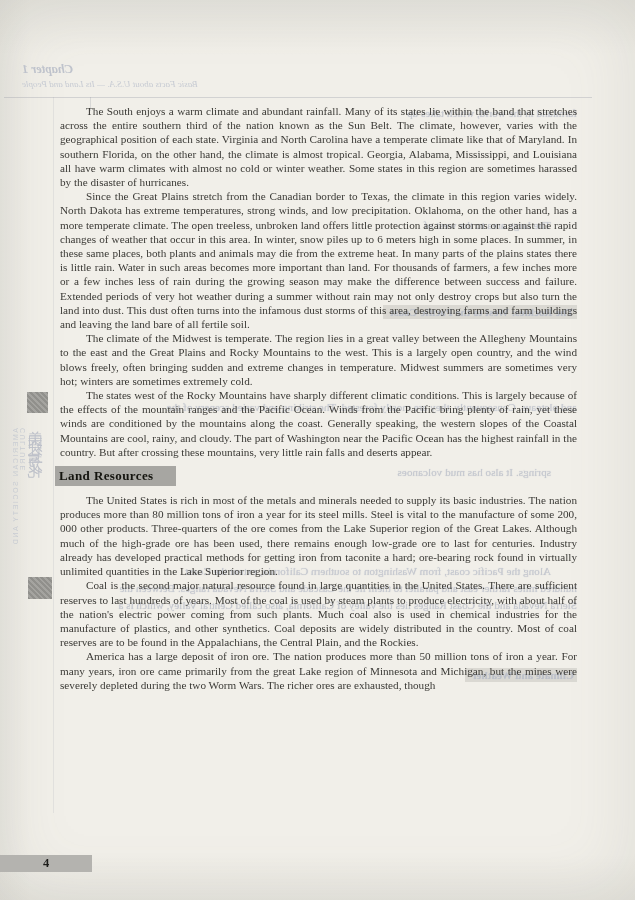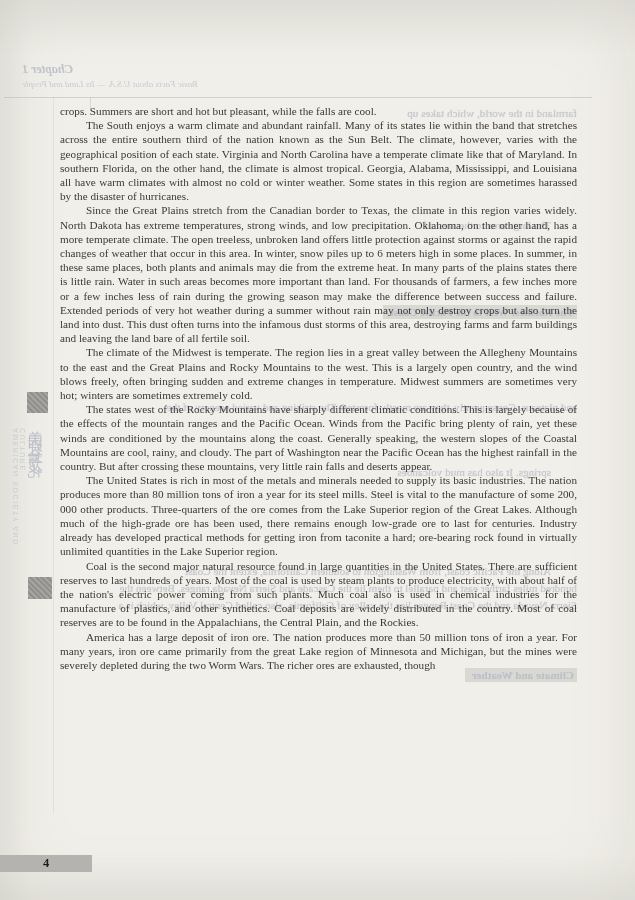--- a/index.html
+++ b/index.html
@@ -109,25 +109,25 @@
   <div class="ghost-line" style="top:598px"><span>Sierra Nevada and the Coast Ranges lies the valley of California, also called Central Valley, which is a</span></div>
   <div class="ghost-line head" style="top:668px"><span>Climate and Weather</span></div>
 
   <div class="spine-cn">美国社会与文化</div>
   <div class="spine-en">AMERICAN SOCIETY AND CULTURE</div>
 
   <div class="ink-square sq1"></div>
   <div class="ink-square sq2"></div>
 
   <div class="content">
-    <p>crops. Summers are short and hot but pleasant, while the falls are cool.</p>
     <p class="ind">The South enjoys a warm climate and abundant rainfall. Many of its states lie within the band that stretches across the entire southern third of the nation known as the Sun Belt. The climate, however, varies with the geographical position of each state. Virginia and North Carolina have a temperate climate like that of Maryland. In southern Florida, on the other hand, the climate is almost tropical. Georgia, Alabama, Mississippi, and Louisiana all have warm climates with almost no cold or winter weather. Some states in this region are sometimes harassed by the disaster of hurricanes.</p>
     <p class="ind">Since the Great Plains stretch from the Canadian border to Texas, the climate in this region varies widely. North Dakota has extreme temperatures, strong winds, and low precipitation. Oklahoma, on the other hand, has a more temperate climate. The open treeless, unbroken land offers little protection against storms or against the rapid changes of weather that occur in this area. In winter, snow piles up to 6 meters high in some places. In summer, in these same places, both plants and animals may die from the extreme heat. In many parts of the plains states there is little rain. Water in such areas becomes more important than land. For thousands of farmers, a few inches more or a few inches less of rain during the growing season may make the difference between success and failure. Extended periods of very hot weather during a summer without rain may not only destroy crops but also turn the land into dust. This dust often turns into the infamous dust storms of this area, destroying farms and farm buildings and leaving the land bare of all fertile soil.</p>
     <p class="ind">The climate of the Midwest is temperate. The region lies in a great valley between the Allegheny Mountains to the east and the Great Plains and Rocky Mountains to the west. This is a largely open country, and the wind blows freely, often bringing sudden and extreme changes in temperature. Midwest summers are sometimes very hot; winters are sometimes extremely cold.</p>
     <p class="ind">The states west of the Rocky Mountains have sharply different climatic conditions. This is largely because of the effects of the mountain ranges and the Pacific Ocean. Winds from the Pacific bring plenty of rain, yet these winds are conditioned by the mountains along the coast. Generally speaking, the western slopes of the Coastal Mountains are cool, rainy, and cloudy. The part of Washington near the Pacific Ocean has the highest rainfall in the country. But after crossing these mountains, very little rain falls and deserts appear.</p>
+    <h2 class="section-heading"><span class="hl">Land Resources</span></h2>
     <p class="ind">The United States is rich in most of the metals and minerals needed to supply its basic industries. The nation produces more than 80 million tons of iron a year for its steel mills. Steel is vital to the manufacture of some 200, 000 other products. Three-quarters of the ore comes from the Lake Superior region of the Great Lakes. Although much of the high-grade ore has been used, there remains enough low-grade ore to last for centuries. Industry already has developed practical methods for getting iron from taconite a hard; ore-bearing rock found in virtually unlimited quantities in the Lake Superior region.</p>
     <p class="ind">Coal is the second major natural resource found in large quantities in the United States. There are sufficient reserves to last hundreds of years. Most of the coal is used by steam plants to produce electricity, with about half of the nation's electric power coming from such plants. Much coal also is used in chemical industries for the manufacture of plastics, and other synthetics. Coal deposits are widely distributed in the country. Most of coal reserves are to be found in the Appalachians, the Central Plain, and the Rockies.</p>
     <p class="ind">America has a large deposit of iron ore. The nation produces more than 50 million tons of iron a year. For many years, iron ore came primarily from the great Lake region of Minnesota and Michigan, but the mines were severely depleted during the two Worm Wars. The richer ores are exhausted, though</p>
   </div>
 
   <div class="pageno-bar">
     <span>4</span>
   </div>
 
 </div>

